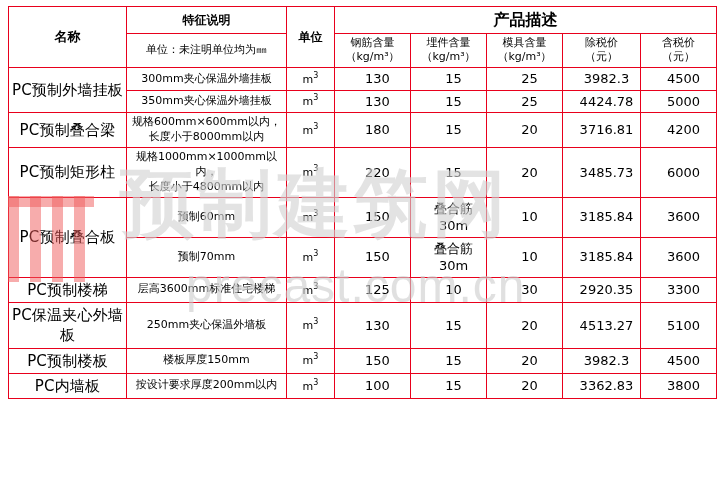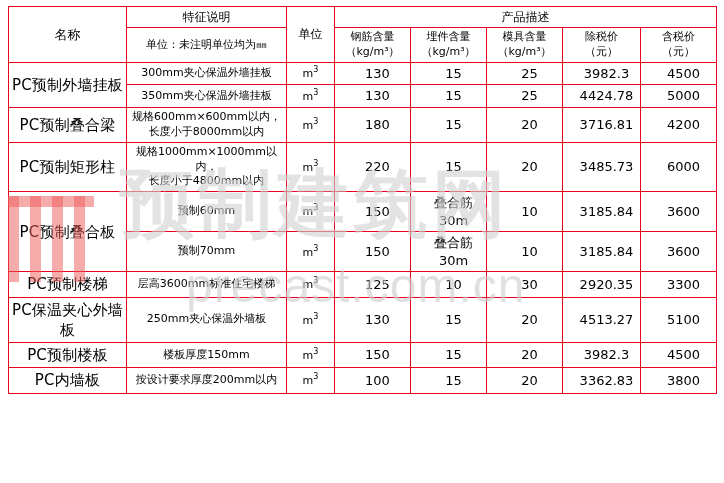--- a/index.html
+++ b/index.html
@@ -32,29 +32,29 @@
     vertical-align: middle;
     font-size: 11px;
     color: #000000;
     padding: 2px 2px;
     line-height: 1.35;
     background: transparent;
   }
   thead th {
     background: #ee0022;
     color: #ffffff;
-    font-weight: normal;
+    font-weight: bold;
     font-size: 12px;
     border: 1px solid #ffffff;
   }
   thead th.hdr-name { font-size: 13px; }
   thead th.hdr-feat { font-size: 12px; }
   thead th.sub-unitnote { font-weight: normal; font-size: 11px; }
   thead th.hdr-unit { font-size: 12px; }
-  thead th.hdr-prod { font-size: 12px; }
+  thead th.hdr-prod { font-size: 16px; }
   thead th.sub { font-size: 11px; font-weight: normal; }
   thead th.sub .l1 { display: block; }
   thead th.sub .l2 { display: block; }
   tbody td.name-cell {
     font-size: 15px;
     letter-spacing: 0.2px;
   }
   tbody td.desc-cell {
     font-size: 11px;
   }

